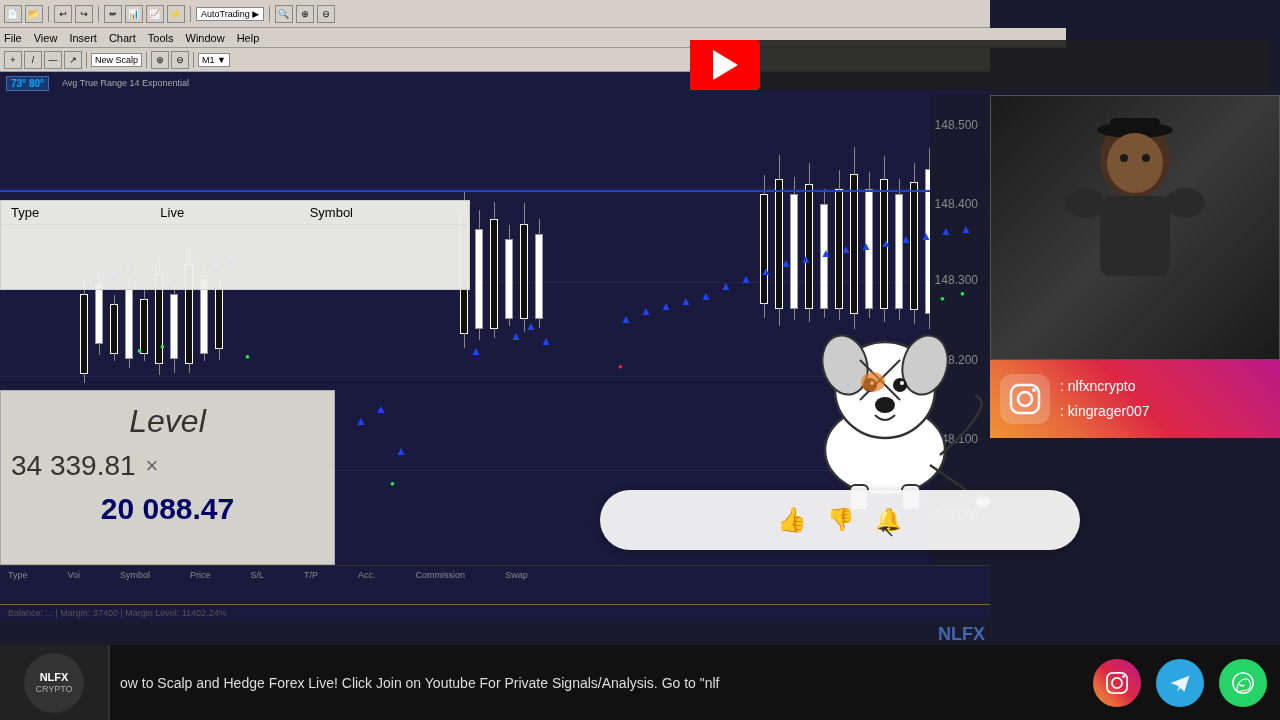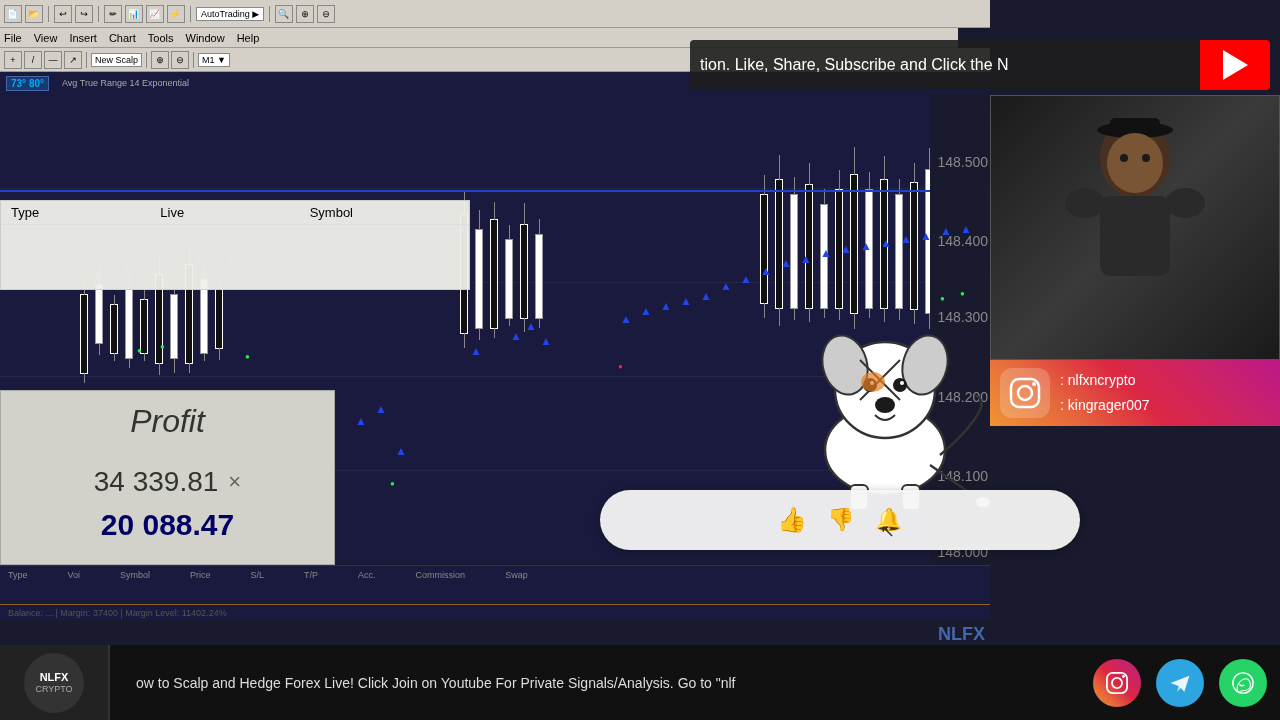--- a/index.html
+++ b/index.html
@@ -44,21 +44,21 @@
       height: 16px;
       background: #888;
       margin: 0 2px;
     }
 
     
     .menubar {
       position: absolute;
       top: 28px;
       left: 0;
-      width: 958px;
+      width: 1066px;
       height: 20px;
       background: #d4d0c8;
       display: flex;
       align-items: center;
       padding: 0 4px;
       gap: 12px;
       font-size: 11px;
       border-bottom: 1px solid #999;
     }
 
@@ -168,24 +168,22 @@
       text-align: center;
       font-size: 32px;
       color: #333;
       padding: 12px 0 6px 0;
       font-style: italic;
     }
 
     .profit-value-row {
       display: flex;
       align-items: center;
-      justify-content: center;
       gap: 10px;
       padding: 4px 10px;
-      margin-top: 16px;
     }
 
     .profit-value {
       font-size: 28px;
       color: #333;
       font-weight: 500;
     }
 
     .profit-close {
       font-size: 22px;
@@ -262,21 +260,21 @@
       justify-content: center;
       position: relative;
     }
 
     
     .instagram-panel {
       position: absolute;
       top: 360px;
       right: 0;
       width: 290px;
-      height: 66px;
+      height: 78px;
       background: linear-gradient(45deg, #f09433, #e6683c, #dc2743, #cc2366, #bc1888);
       display: flex;
       align-items: center;
       padding: 10px;
       gap: 10px;
     }
 
     .ig-icon {
       width: 50px;
       height: 50px;
@@ -437,21 +435,20 @@
       font-size: 9px;
     }
 
     .ticker-content {
       flex: 1;
       overflow: hidden;
       height: 75px;
       display: flex;
       flex-direction: column;
       justify-content: center;
-      margin-left: 16px;
     }
 
     .ticker-line {
       color: #ddd;
       font-size: 14px;
       padding: 3px 10px;
       white-space: nowrap;
       overflow: hidden;
       text-overflow: ellipsis;
     }
@@ -519,24 +516,23 @@
       top: 94px;
       right: 290px;
       width: 60px;
       height: 470px;
       background: #1a1a2e;
       z-index: 6;
     }
 
     .price-label {
       position: absolute;
-      right: 2px;
-      font-size: 14px;
+      right: 12px;
+      font-size: 12px;
       color: #888;
-      margin-top: 36px;
     }
 
     
     .nlfx-watermark {
       position: absolute;
       bottom: 75px;
       right: 295px;
       font-size: 18px;
       font-weight: bold;
       color: #4466aa;
@@ -776,30 +772,29 @@
 
 <div class="trade-panel">
   <div class="trade-header">
     <span class="trade-header-item">Type</span>
     <span class="trade-header-item">Live</span>
     <span class="trade-header-item">Symbol</span>
   </div>
 </div>
 
 <div class="profit-panel">
-  <div class="profit-title" style="font-style:italic;font-weight:300">Profit</div>
+  <div class="profit-title" style="font-style:italic;font-weight:300">Level</div>
   <div class="profit-value-row">
     <span class="profit-value">34 339.81</span>
     <span class="profit-close">×</span>
   </div>
   <div class="profit-total">20 088.47</div>
 </div>
 
 <div class="yt-notification">
-  <span class="yt-text">tion.  Like, Share, Subscribe and Click the N</span>
   <div class="yt-logo">
     <div class="yt-play"></div>
   </div>
 </div>
 
 <div class="webcam-panel">
   <div class="webcam-img">
 
     <svg width="180" height="240" viewBox="0 0 180 240">
 

